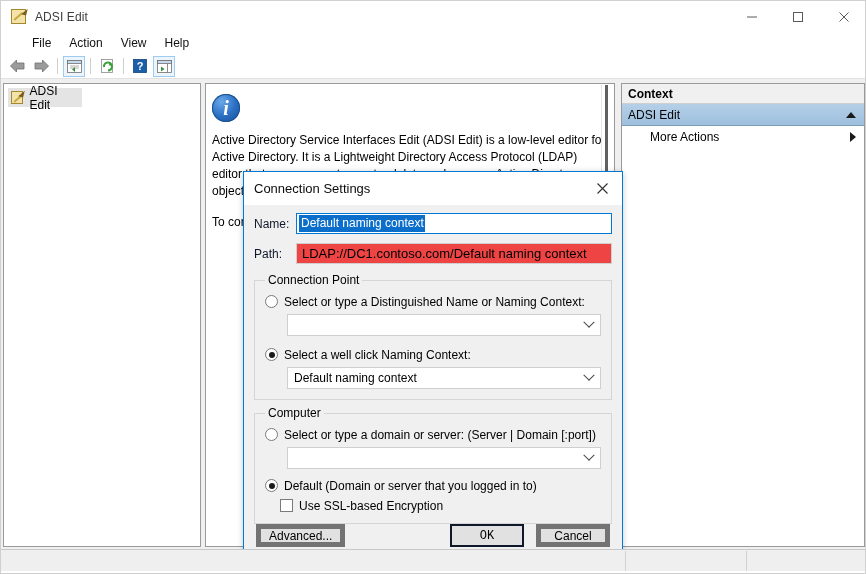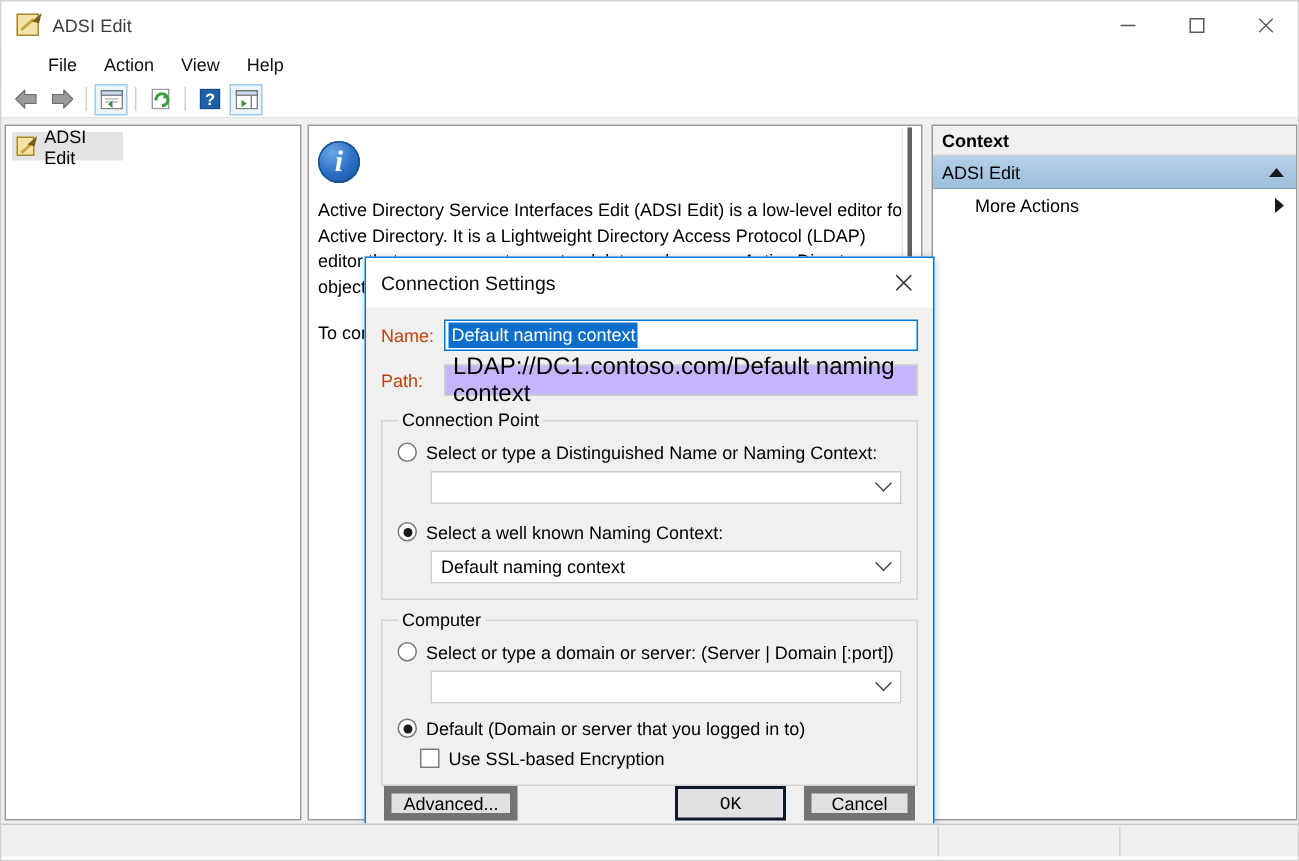--- a/index.html
+++ b/index.html
@@ -282,21 +282,21 @@
     padding: 8px 10px 0 10px;
     box-sizing: border-box;
   }
 
   .field-row {
     display: flex; align-items: center;
     margin-bottom: 9px;
   }
   .field-label {
     width: 42px;
-    font-size: 12px; color: #c2410c;
+    font-size: 12px; color: #0f172a;
   }
   .textbox {
     flex: 1;
     height: 21px;
     background: #ffffff;
     border: 1px solid #0078d7;
     box-sizing: border-box;
     display: flex; align-items: center;
     padding: 0 2px;
     font-size: 12px; color: #000;
@@ -304,26 +304,26 @@
   .sel-text {
     background: #0b6ecb;
     color: #ffffff;
     padding: 1px 1px 1px 2px;
     font-size: 12px;
     line-height: 15px;
   }
   .textbox-ro {
     flex: 1;
     height: 21px;
-    background: #c4b5fd;
+    background: #ef4444;
     border: 1px solid #cfcfcf;
     box-sizing: border-box;
     display: flex; align-items: center;
     padding: 0 5px;
-    font-size: 16px; color: #000;
+    font-size: 13px; color: #000;
   }
 
   fieldset.group {
     border: 1px solid #d5d5d5;
     margin: 6px 0 0 0;
     padding: 4px 10px 10px 10px;
     box-sizing: border-box;
   }
   fieldset.group legend {
     font-size: 12px; color: #000;
@@ -564,21 +564,21 @@
           </div>
           <div class="combo">
             <span class="combo-val"></span>
             <span class="combo-arrow">
                 <span class="chev"></span>
               </span>
           </div>
 
           <div class="radio-row" style="margin-top:12px;">
             <span class="radio checked"></span>
-            <span class="ctl-label">Select a well known Naming Context:</span>
+            <span class="ctl-label">Select a well click Naming Context:</span>
           </div>
           <div class="combo">
             <span class="combo-val">Default naming context</span>
             <span class="combo-arrow">
                 <span class="chev"></span>
               </span>
           </div>
         </fieldset>
 
         <fieldset class="group">

